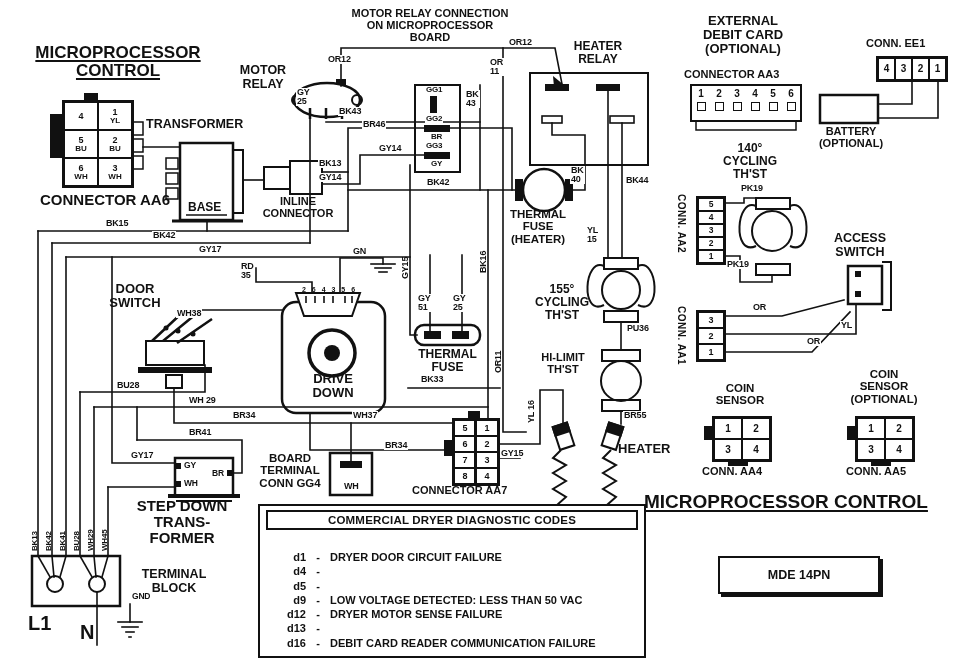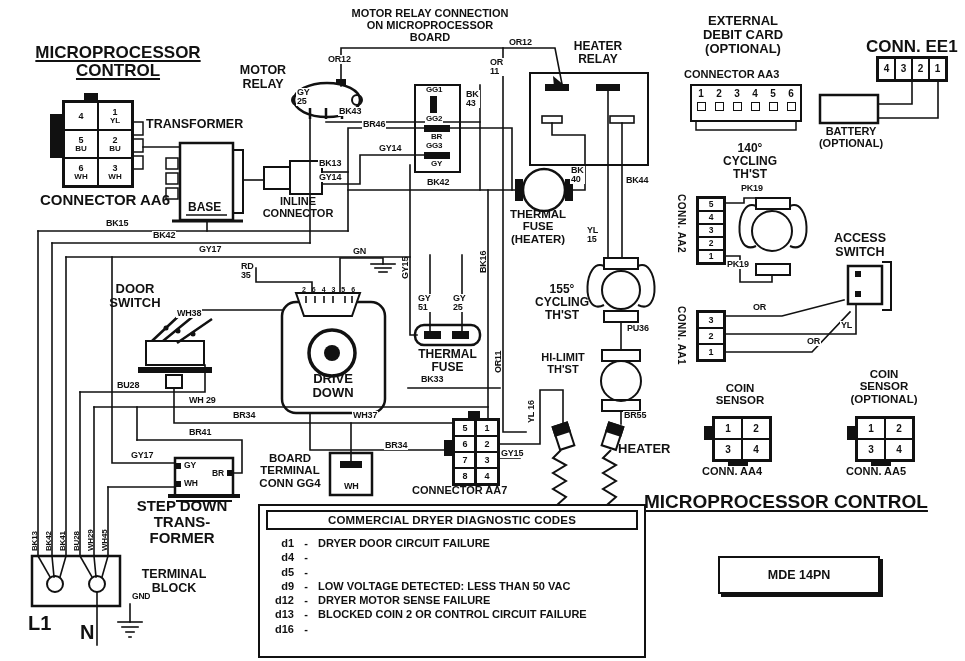--- a/index.html
+++ b/index.html
@@ -27,23 +27,23 @@
   .aa1g .cell{font-size:9px}
   .coin{grid-template-columns:28px 28px;grid-auto-rows:21px}
   .coin .cell{font-size:10px}
   .ee1g{grid-template-columns:17px 17px 17px 17px;grid-auto-rows:22px}
   .ee1g .cell{font-size:10px}
   .aa3{position:absolute;display:flex;border:2px solid #111;background:#fff}
   .aa3 .a3cell{width:18px;height:32px;display:flex;flex-direction:column;align-items:center;
       padding-top:2px;font-size:10px;font-weight:700}
   .aa3 .sq{width:7px;height:7px;border:1.5px solid #111;margin-top:3px}
   .diag{position:absolute;left:258px;top:504px;width:384px;height:150px;border:2.5px solid #111;background:#fff}
-  .diag .hdr{margin:4px 6px 6px;border:2px solid #111;text-align:center;font-weight:700;
+  .diag .hdr{margin:4px 6px 20px;border:2px solid #111;text-align:center;font-weight:700;
       font-size:11.5px;padding:2px 0;letter-spacing:0.2px}
-  .diag .row{display:flex;font-weight:700;font-size:11px;line-height:1.3;padding:0 6px}
+  .diag .row{display:flex;font-weight:700;font-size:11px;line-height:1.3;padding:0 18px}
   .diag .code{width:28px;text-align:right}
   .diag .dash{width:24px;text-align:center}
   .model-box{position:absolute;left:718px;top:556px;width:158px;height:34px;border:2px solid #111;
       box-shadow:3px 3px 0 0 #111;display:flex;align-items:center;justify-content:center;
       font-weight:700;font-size:12.5px;background:#fff}
 </style>
 </head>
 <body>
 
 <svg width="965" height="661" viewBox="0 0 965 661">
@@ -283,21 +283,21 @@
 <div class="lbl" style="left:40px;top:192px;font-size:15px">CONNECTOR AA6</div>
 <div class="lbl" style="left:188px;top:201px;font-size:12px">BASE</div>
 <div class="lbl ctr" style="left:253px;top:196px;width:90px;font-size:11px">INLINE
 CONNECTOR</div>
 <div class="lbl ctr" style="left:562px;top:40px;width:72px;font-size:12px">HEATER
 RELAY</div>
 <div class="lbl ctr" style="left:676px;top:14px;width:134px;font-size:13px">EXTERNAL
 DEBIT CARD
 (OPTIONAL)</div>
 <div class="lbl" style="left:684px;top:69px;font-size:11px">CONNECTOR AA3</div>
-<div class="lbl" style="left:866px;top:38px;font-size:17px">CONN. EE1</div>
+<div class="lbl" style="left:866px;top:38px;font-size:11px">CONN. EE1</div>
 <div class="lbl ctr" style="left:796px;top:126px;width:110px;font-size:11px">BATTERY
 (OPTIONAL)</div>
 <div class="lbl ctr" style="left:700px;top:142px;width:100px;font-size:12px">140°
 CYCLING
 TH'ST</div>
 <div class="vert" style="left:676px;top:194px">CONN. AA2</div>
 <div class="lbl ctr" style="left:818px;top:232px;width:84px;font-size:12.5px">ACCESS
 SWITCH</div>
 <div class="vert" style="left:676px;top:306px">CONN. AA1</div>
 <div class="lbl ctr" style="left:498px;top:208px;width:80px;font-size:11.5px">THERMAL
@@ -582,24 +582,24 @@
       <span class="desc">LOW VOLTAGE DETECTED: LESS THAN 50 VAC</span>
     </div>
       <div class="row">
       <span class="code">d12</span>
       <span class="dash">-</span>
       <span class="desc">DRYER MOTOR SENSE FAILURE</span>
     </div>
       <div class="row">
       <span class="code">d13</span>
       <span class="dash">-</span>
-      <span class="desc">BLOCKED COIN 2 OR CONTROL CIRCUIT FAILURE</span>
     </div>
       <div class="row">
       <span class="code">d16</span>
       <span class="dash">-</span>
+      <span class="desc">DEBIT CARD READER COMMUNICATION FAILURE</span>
     </div>
     </div>
 </div>
 
 <div class="model-box">
   <span>MDE 14PN</span>
 </div>
 
 </body></html>

